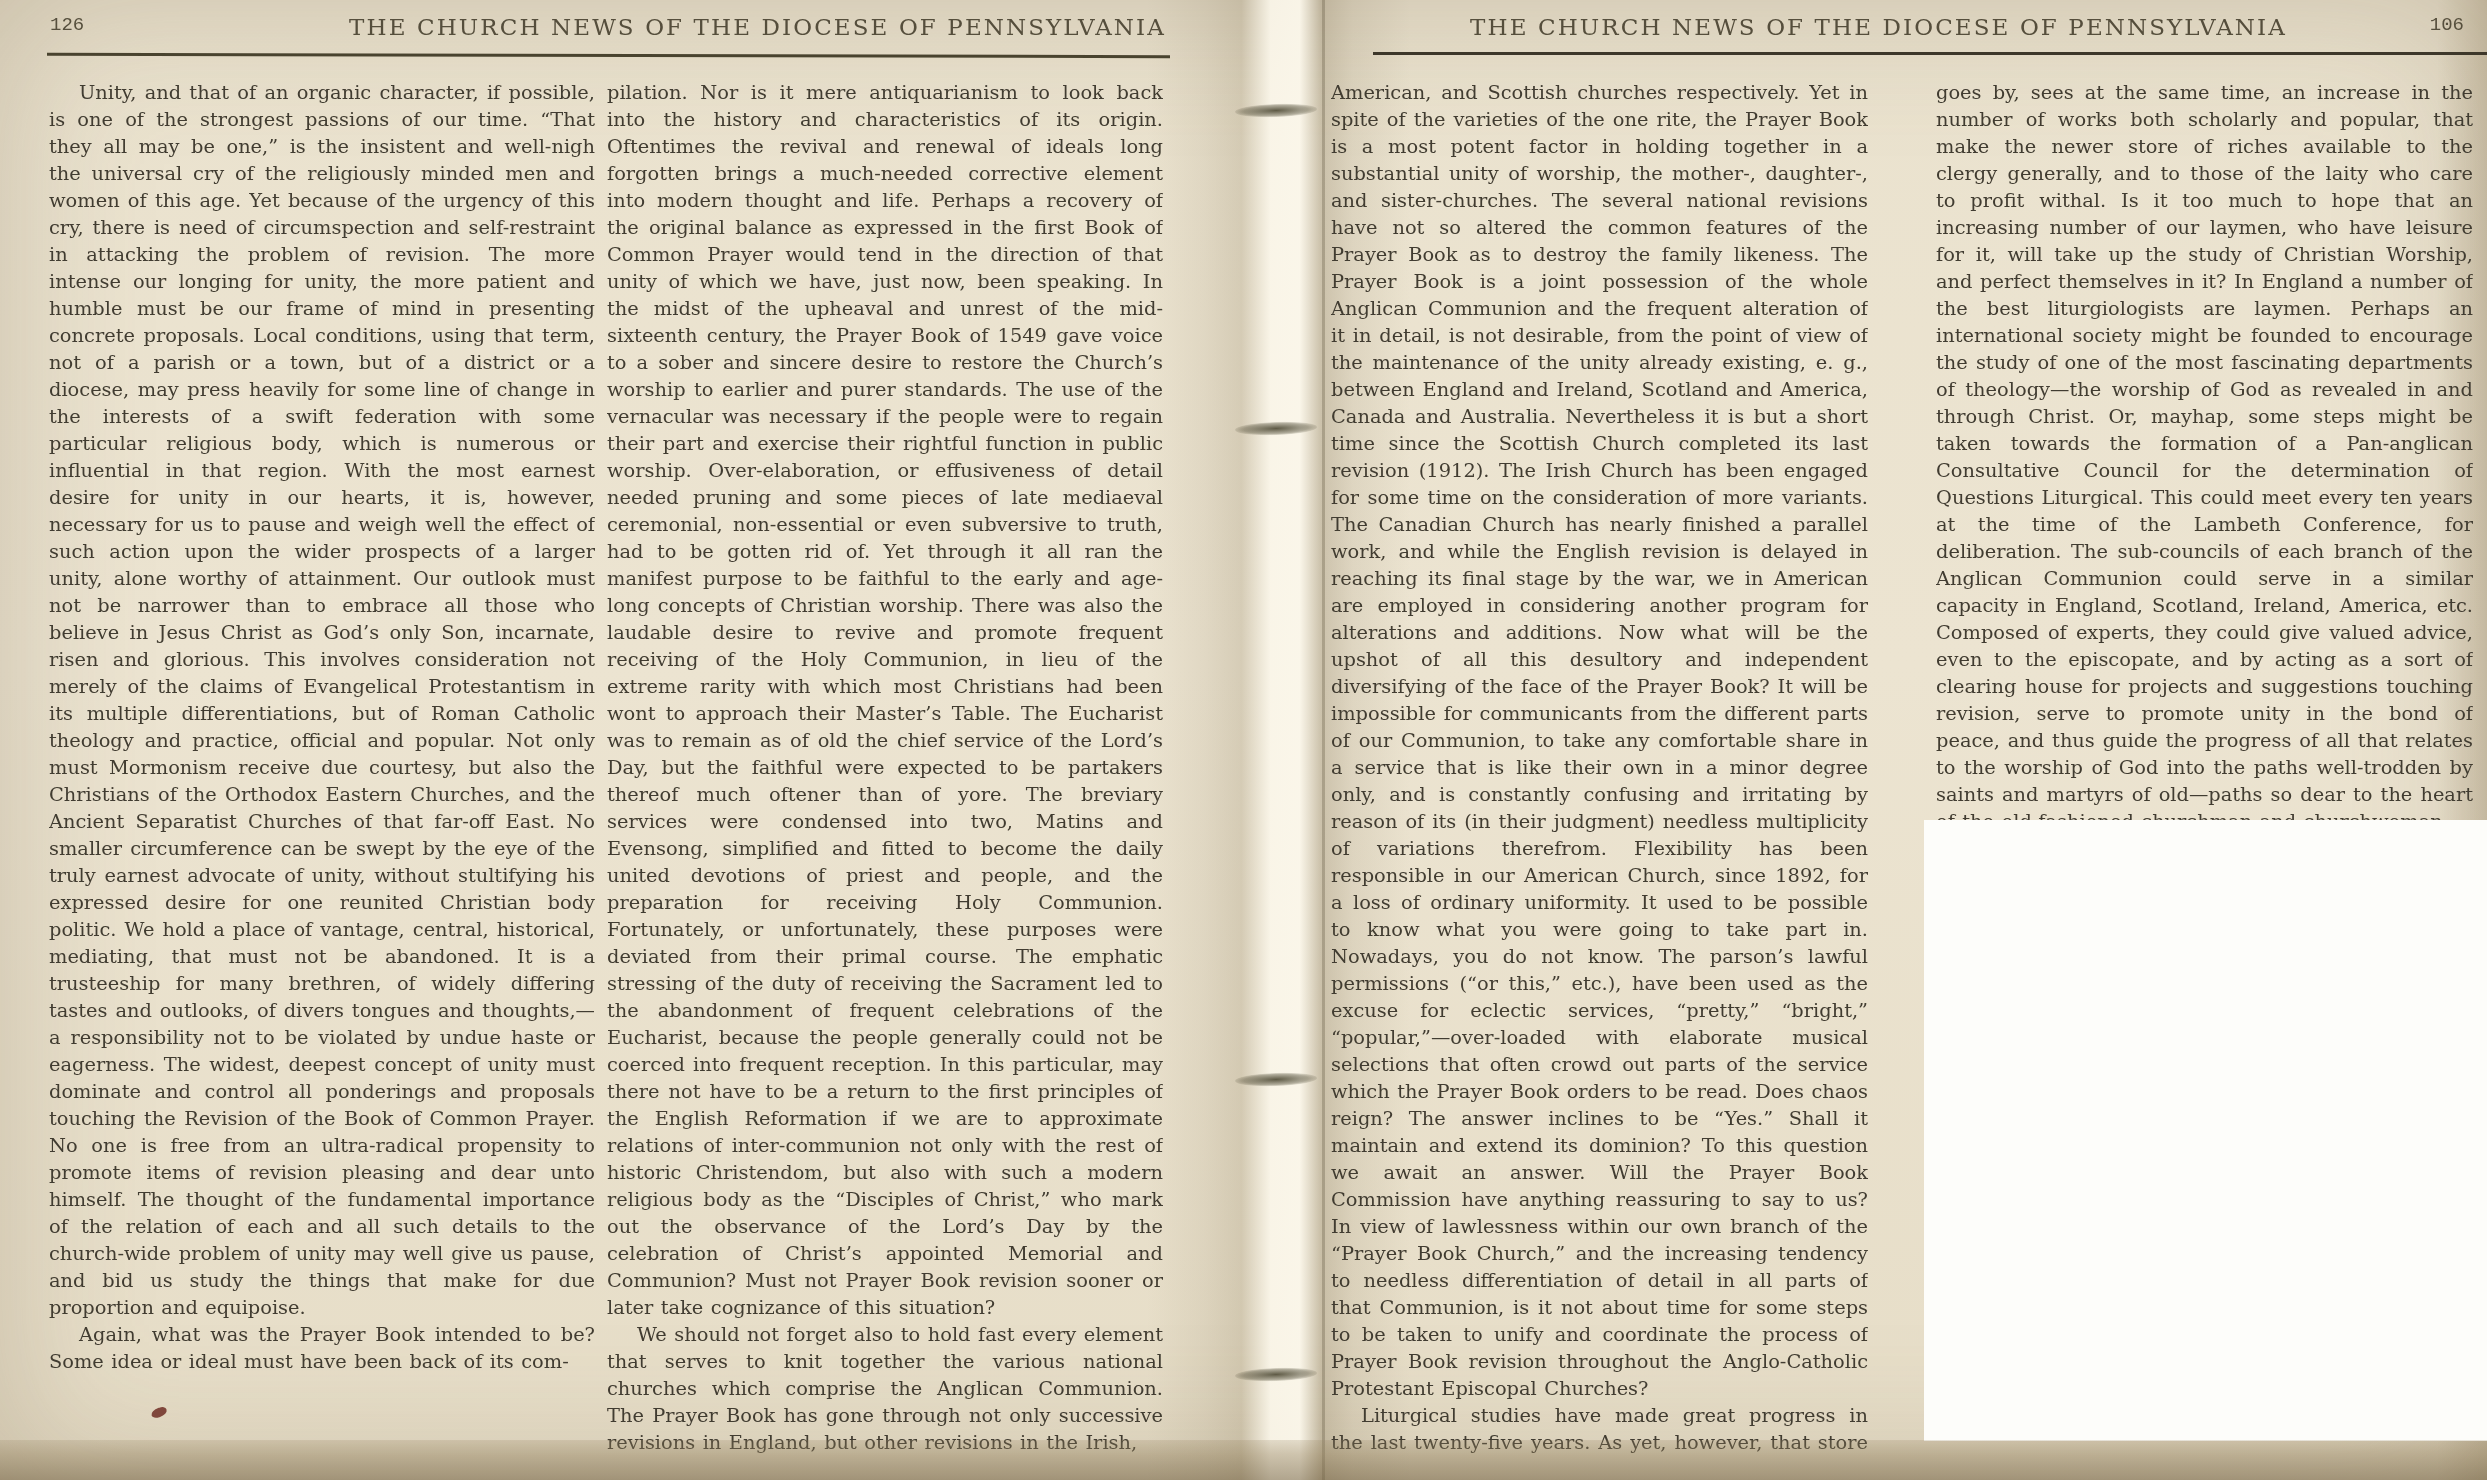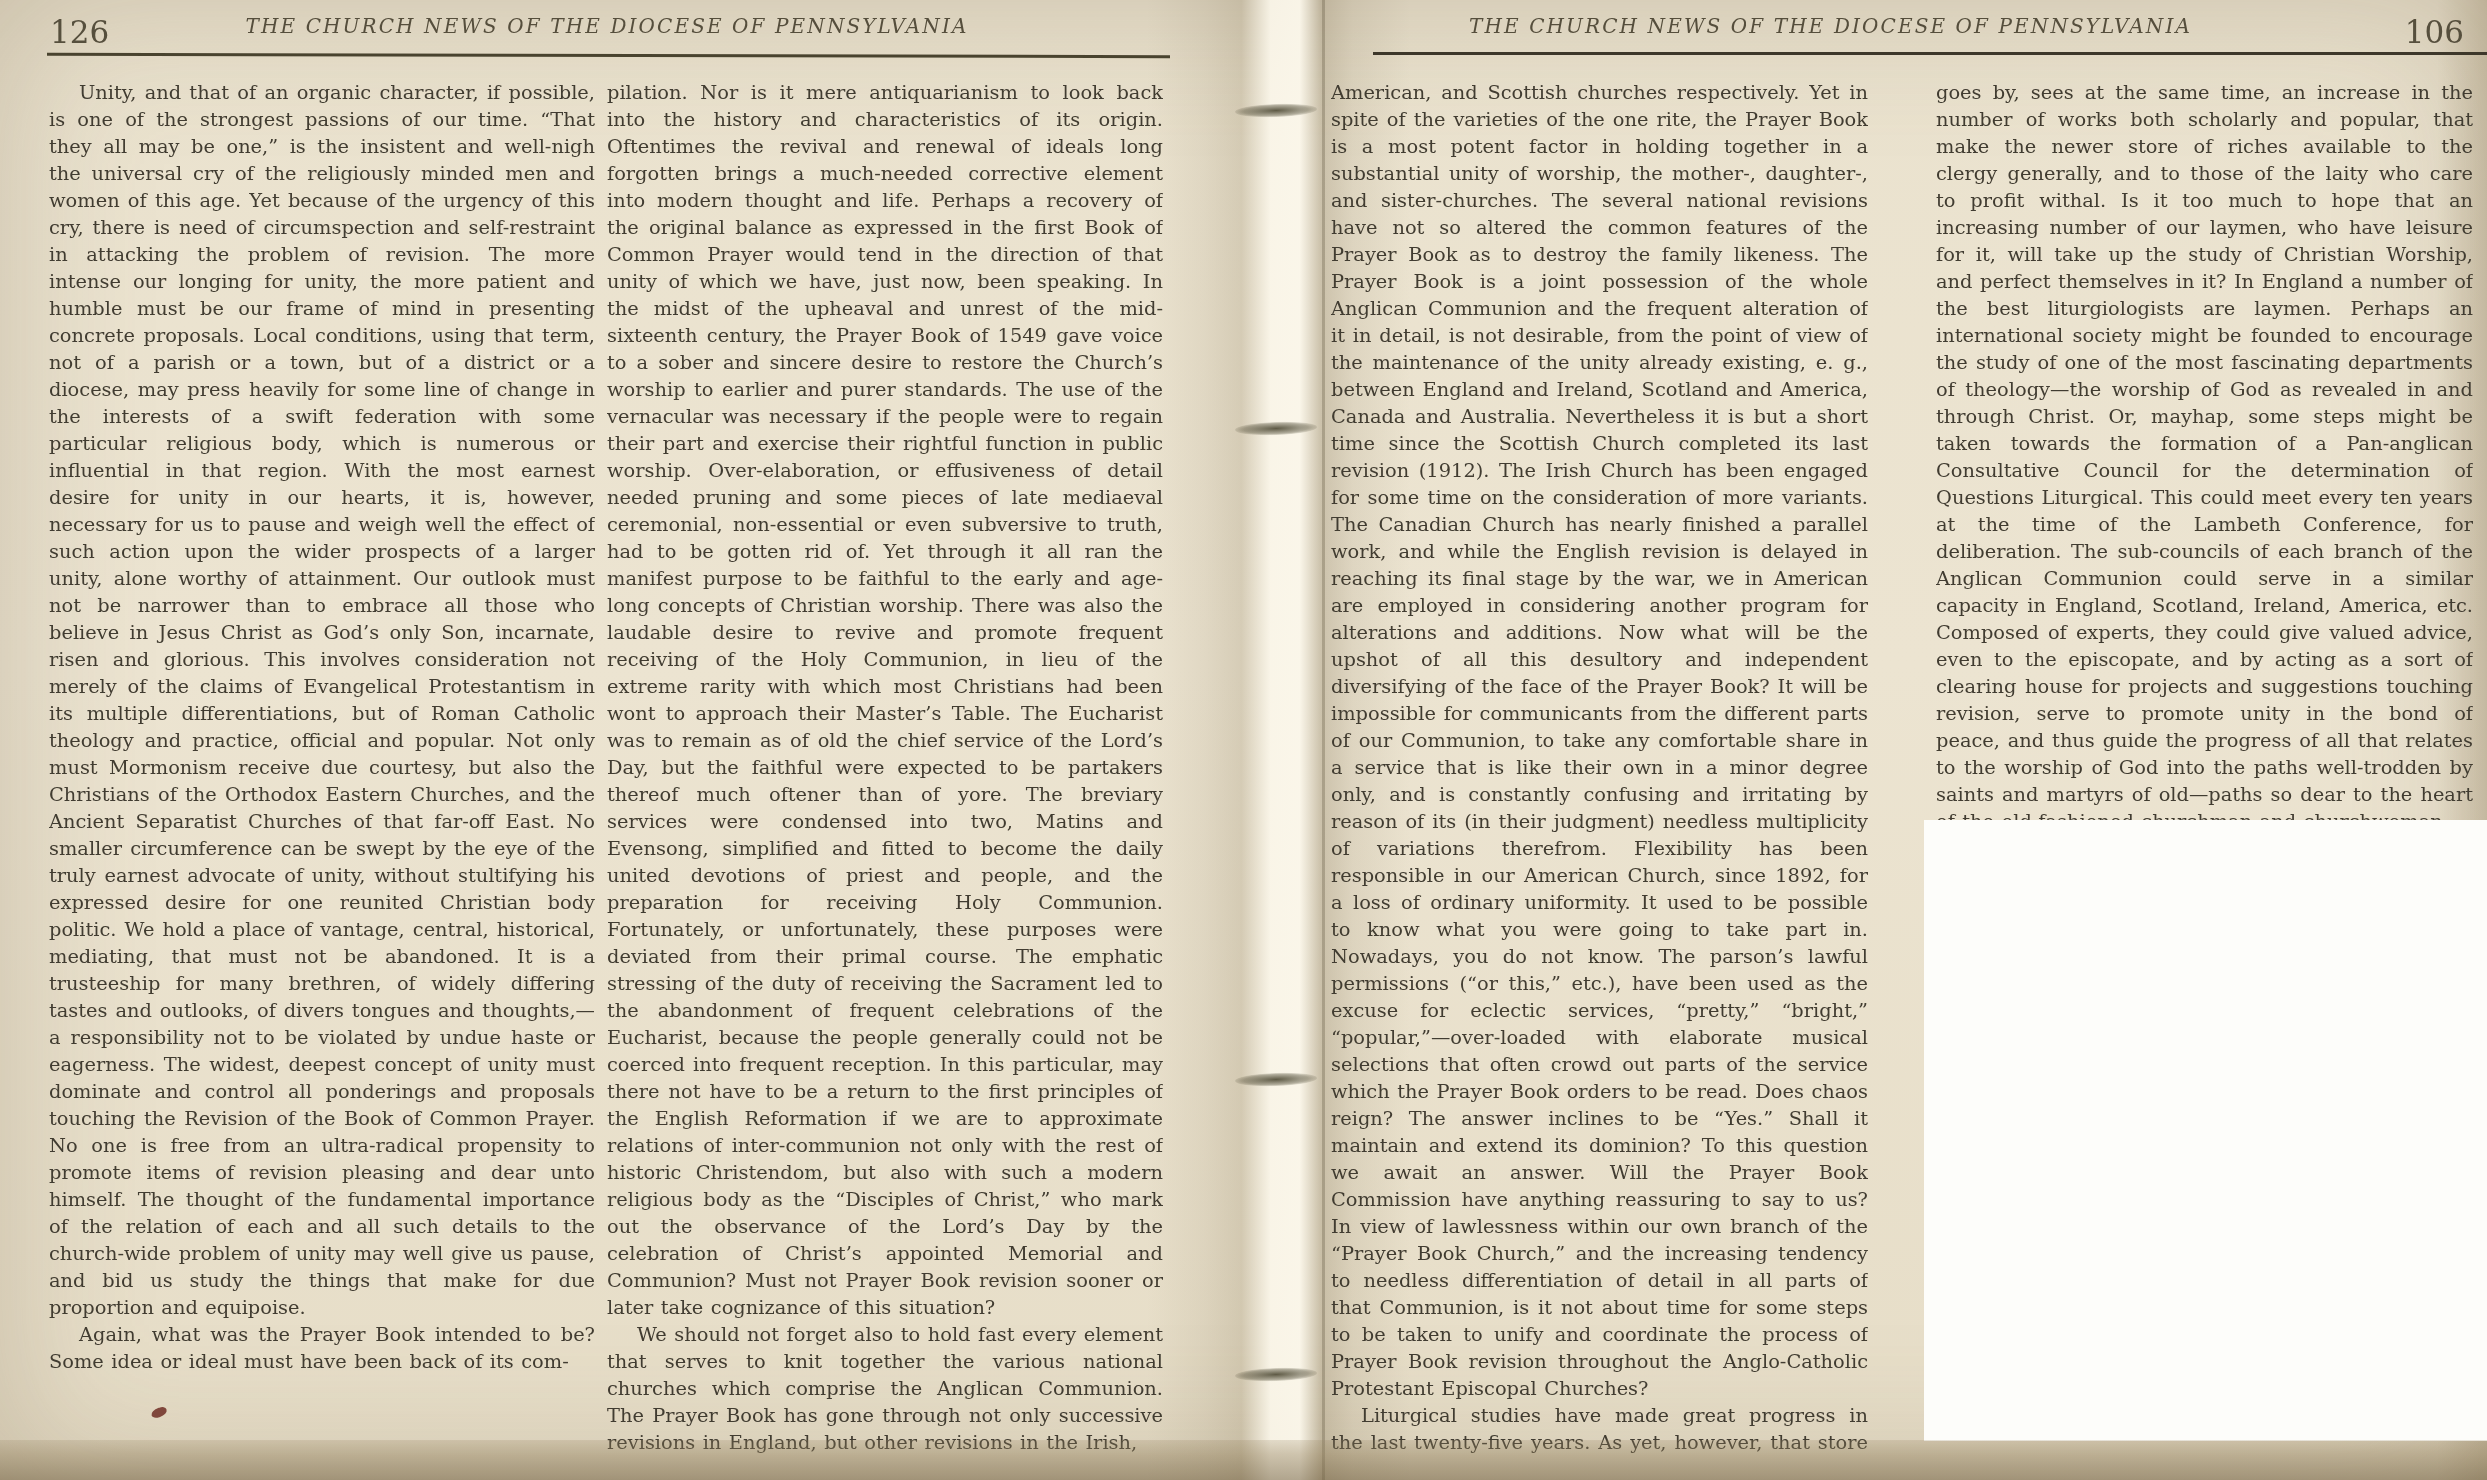--- a/index.html
+++ b/index.html
@@ -24,25 +24,25 @@
       rgba(0,0,0,0) 100%);}
   .crease{position:absolute;left:1322px;top:0;width:2.7px;height:1481px;
     background:rgba(90,78,55,0.30);z-index:1;}
   .stitch{position:absolute;left:1235px;width:82px;height:12.7px;border-radius:50%;
     background:radial-gradient(ellipse,rgba(68,64,42,0.85) 0%,rgba(68,64,42,0.40) 55%,rgba(0,0,0,0) 78%);
     transform:rotate(-2deg);z-index:2;}
   .stitch.s1{top:104px;}
   .stitch.s2{top:422px;}
   .stitch.s3{top:1073px;}
   .stitch.s4{top:1368px;}
-  .pagenum{position:absolute;top:14px;font-size:31px;color:#564f3d;z-index:3;}
+  .pagenum{position:absolute;top:14px;font-size:19px;color:#564f3d;z-index:3;font-family:Liberation Mono, monospace;}
   .pagenum.pn-left{left:50px;}
   .pagenum.pn-right{right:23px;text-align:right;}
-  .runhead{position:absolute;top:14px;font-size:20px;letter-spacing:2.1px;
-    color:#554e3c;white-space:nowrap;text-align:center;z-index:3;font-style:italic;}
+  .runhead{position:absolute;top:14px;font-size:23px;letter-spacing:2.1px;
+    color:#554e3c;white-space:nowrap;text-align:right;z-index:3;}
   .runhead.rh-left{left:48px;width:1118px;}
   .runhead.rh-right{left:1374px;width:913px;}
   .rule{position:absolute;background:#49432f;z-index:3;}
   .rule.r-left{left:47px;top:54px;width:1123px;height:2.7px;transform:rotate(0.12deg);}
   .rule.r-right{left:1373px;top:52px;width:1114px;height:3.2px;background:#3d372a;}
   .col{position:absolute;top:79px;height:1374px;overflow:hidden;
     font-size:19.4px;line-height:27px;text-align:justify;word-spacing:1.3px;
     color:#413c31;z-index:3;}
   .col.c1{left:49px;width:546px;}
   .col.c2{left:607px;width:556px;}

